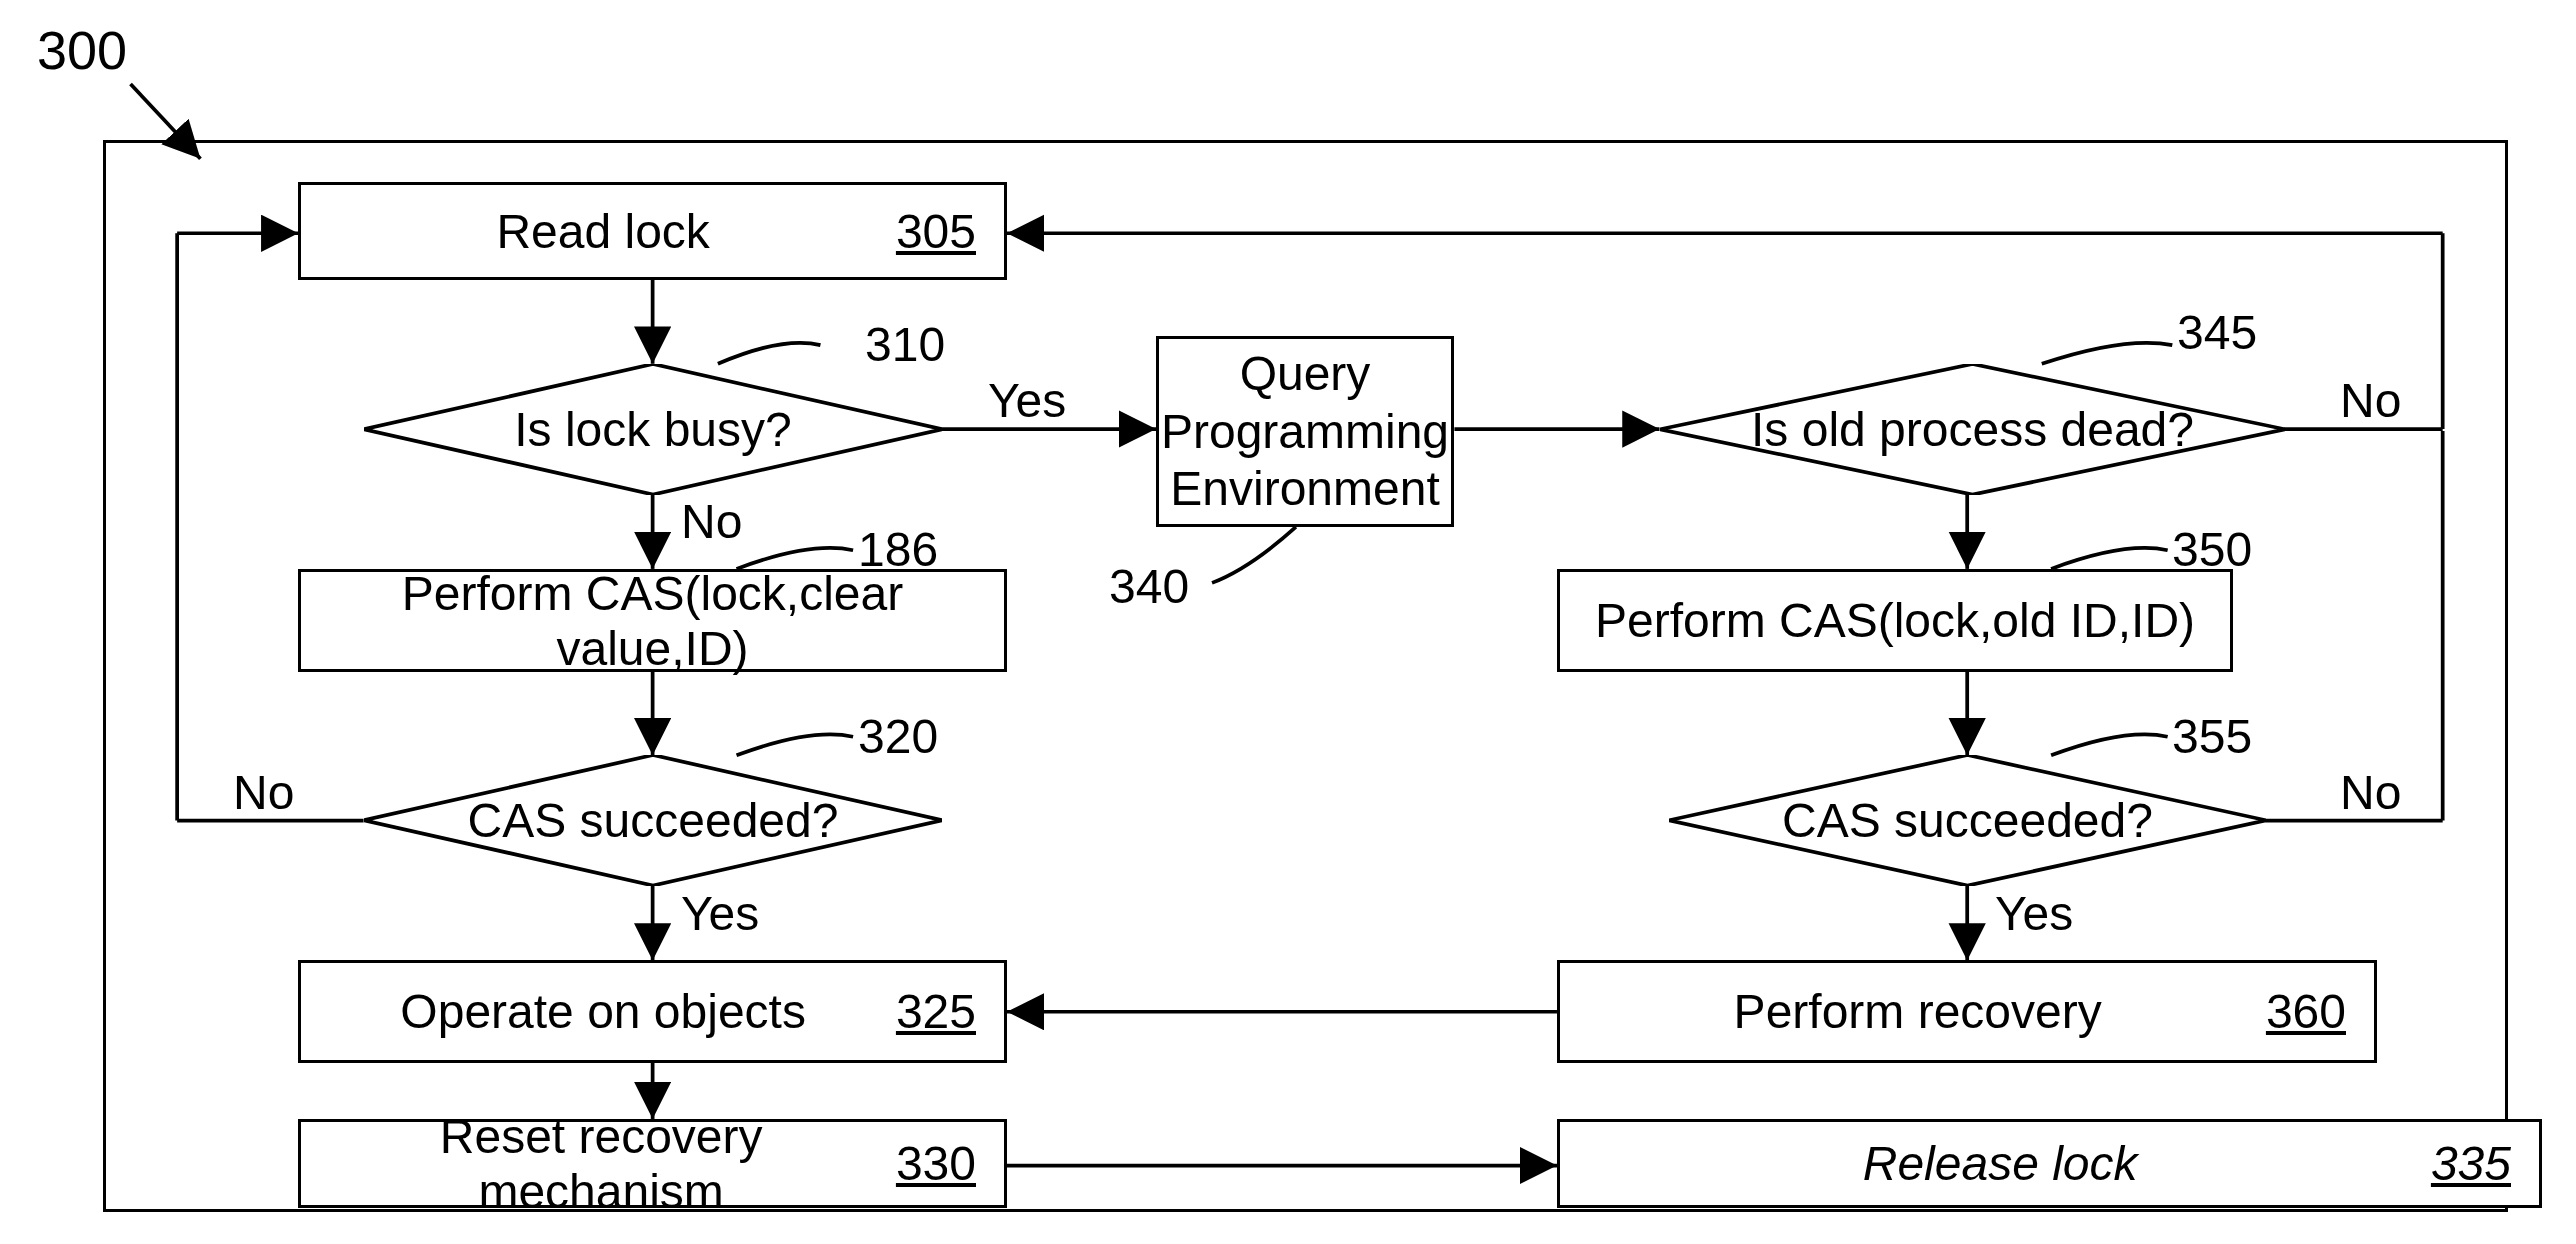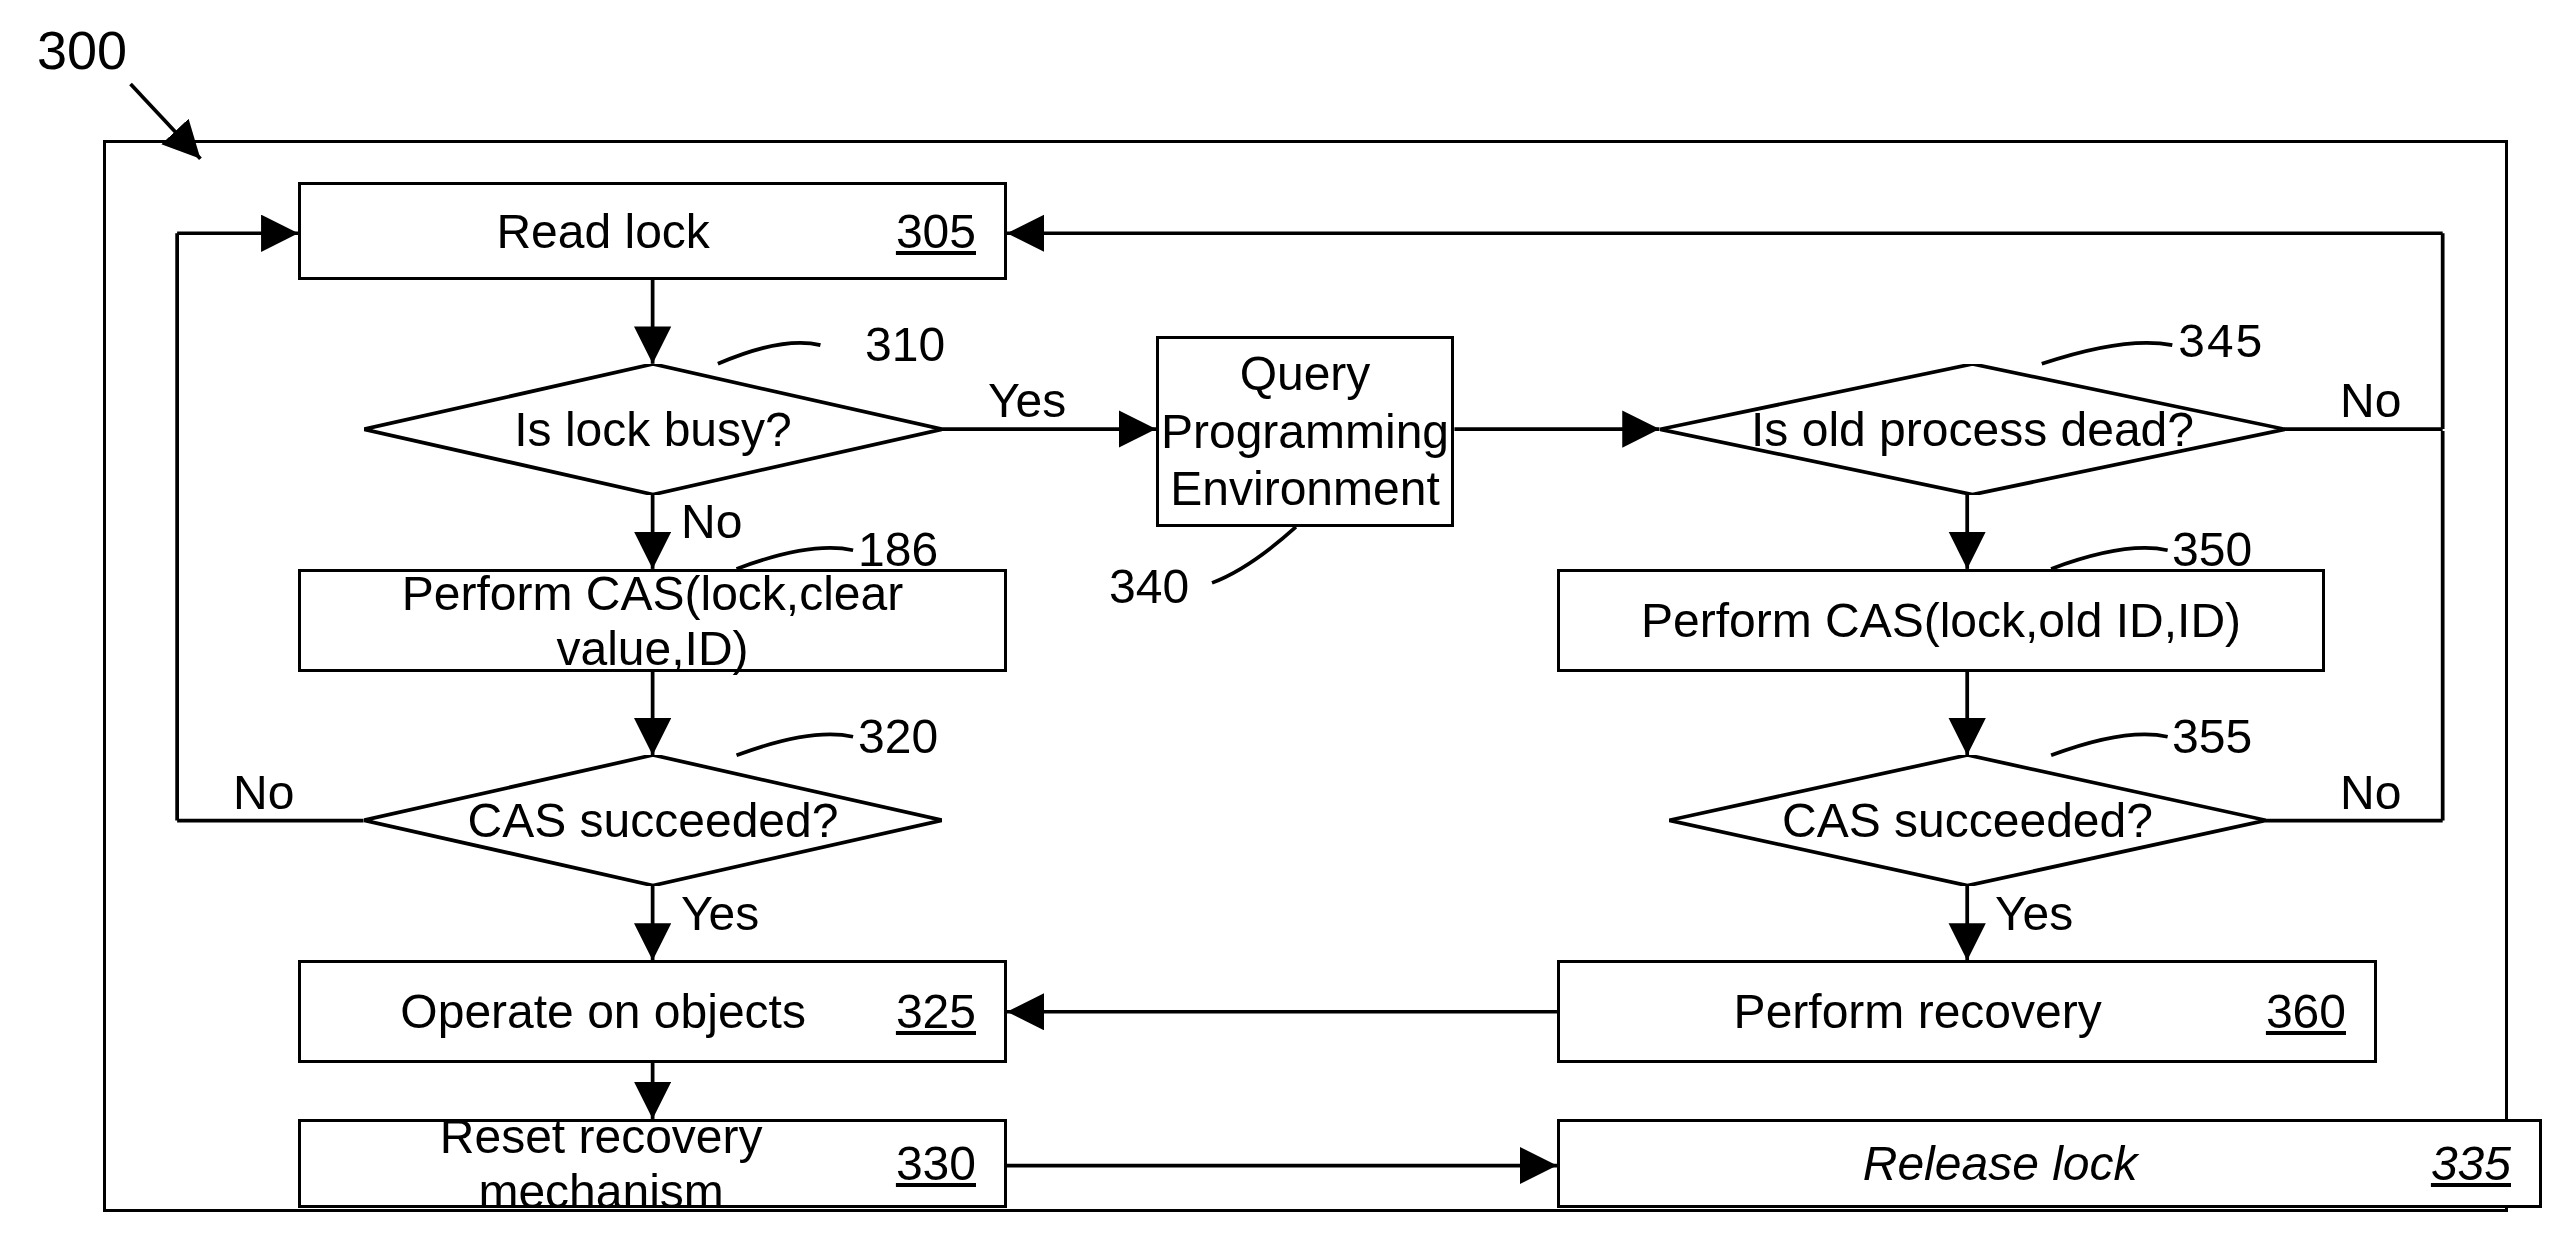--- a/index.html
+++ b/index.html
@@ -176,25 +176,25 @@
     <span class="text" style="white-space:normal;">Query Programming Environment</span>
   </div>
   <div class="ref-label" style="left:1109px; top:559px;">340</div>
 
   <div class="diamond-wrap" style="left:1660px; top:364px; width:625px; height:131px;">
     <svg class="diamond-shape" viewBox="0 0 670 140" preserveAspectRatio="none">
       <polygon points="335,0 670,70 335,140 0,70" fill="#fff" stroke="#000" stroke-width="4"></polygon>
     </svg>
     <span class="label">Is old process dead?</span>
   </div>
-  <div class="ref-label" style="left:2177px; top:317px;font-family:Liberation Mono, monospace;">345</div>
+  <div class="ref-label" style="left:2177px; top:305px;">345</div>
   <div class="edge-label" style="left:2340px; top:373px;">No</div>
   <div class="edge-label" style="left:1995px; top:494px;"></div>
 
-  <div class="box center-only" style="left:1557px; top:569px; width:768px; height:103px;">
+  <div class="box center-only" style="left:1557px; top:569px; width:676px; height:103px;">
     <span class="text">Perform CAS(lock,old ID,ID)</span>
   </div>
   <div class="ref-label" style="left:2172px; top:522px;">350</div>
 
   <div class="diamond-wrap" style="left:1669px; top:755px; width:597px; height:131px;">
     <svg class="diamond-shape" viewBox="0 0 640 140" preserveAspectRatio="none">
       <polygon points="320,0 640,70 320,140 0,70" fill="#fff" stroke="#000" stroke-width="4"></polygon>
     </svg>
     <span class="label">CAS succeeded?</span>
   </div>

